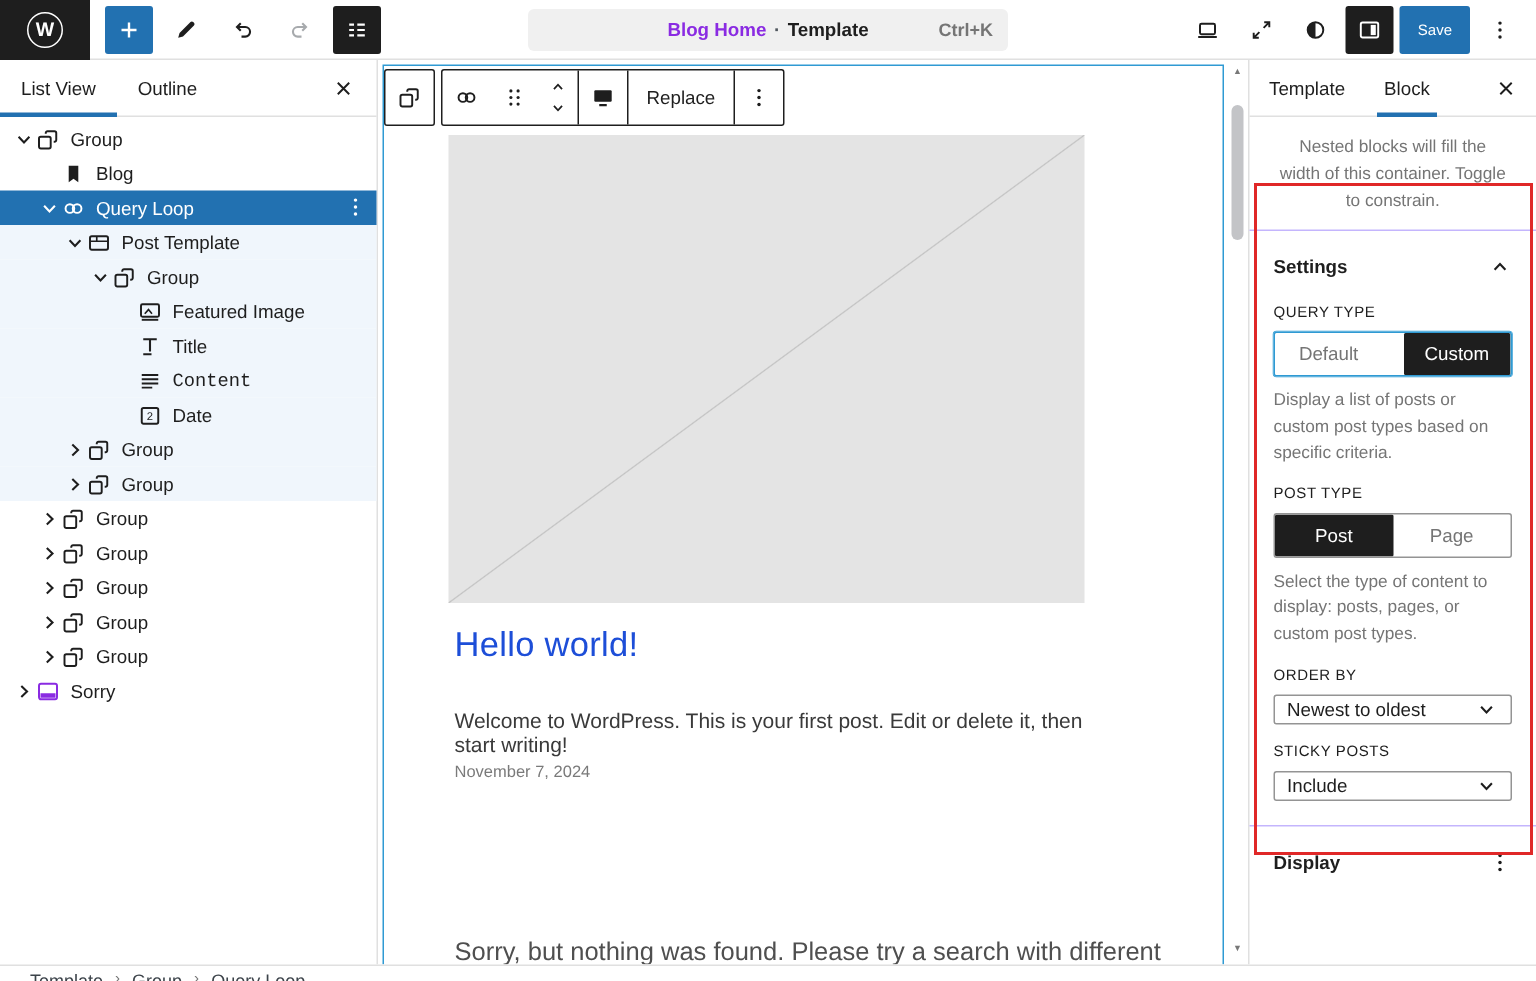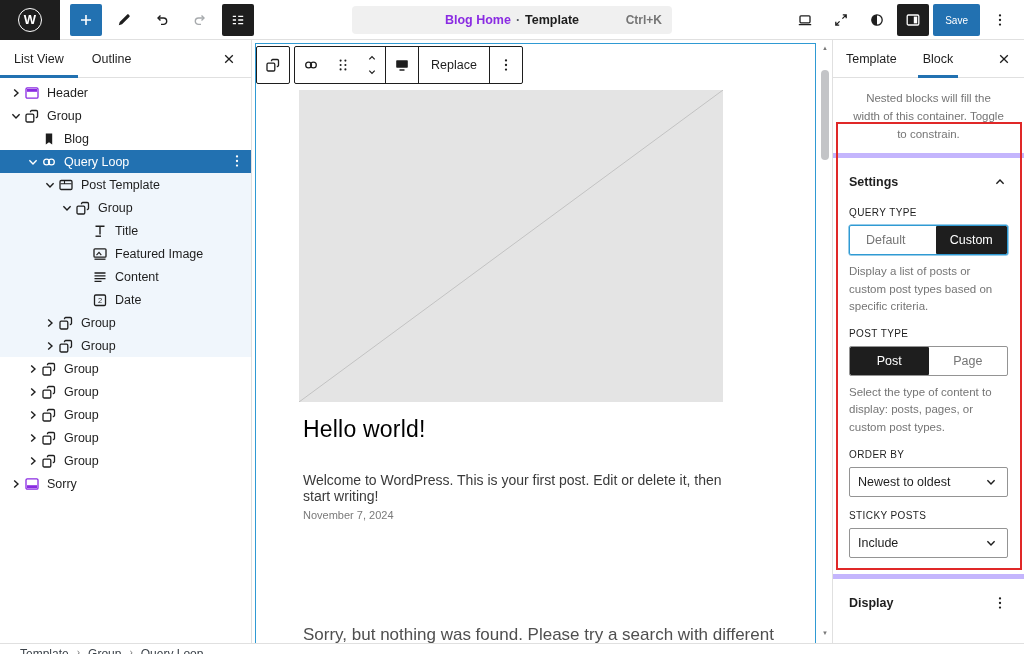--- a/index.html
+++ b/index.html
@@ -53,47 +53,47 @@
   .sel-outline2 { position:absolute; left:3px; top:3px; width:561px; height:700px; border:1.5px solid #2f9ad3; pointer-events:none; }
   .block-toolbar { position:absolute; left:4px; top:6px; display:flex; gap:4px; z-index:10; }
   .bt-box { background:#fff; border:1px solid #1e1e1e; border-radius:2px; height:38px; display:flex; align-items:center; }
   .bt-box .bt-btn { height:36px; min-width:32px; padding:0 5px; display:flex; align-items:center; justify-content:center; color:#1e1e1e; }
   .bt-sep { width:1px; height:36px; background:#1e1e1e; }
   .bt-movers { display:flex; flex-direction:column; justify-content:center; height:36px; width:26px; }
   .bt-movers span { height:14px; display:flex; align-items:center; justify-content:center; }
   .bt-replace { font-size:12.5px; padding:0 12px; height:36px; display:flex; align-items:center; }
   .img-placeholder { position:absolute; left:47px; top:50px; width:424px; height:312px; background:#e4e4e4;
       background-image:linear-gradient(to bottom right, rgba(0,0,0,0) calc(50% - 0.8px), #c2c2c2 50%, rgba(0,0,0,0) calc(50% + 0.8px)); }
-  .post-title { position:absolute; left:51px; top:376px; font-size:23px; font-weight:400; color:#000000; letter-spacing:0.2px; }
+  .post-title { position:absolute; left:51px; top:376px; font-size:23px; font-weight:400; color:#1d4ed8; letter-spacing:0.2px; }
   .post-content { position:absolute; left:51px; top:432px; width:420px; font-size:14px; color:#3a3a3a; }
   .post-date { position:absolute; left:51px; top:469px; font-size:11px; color:#7a7a7a; }
   .no-results { position:absolute; left:51px; top:585px; width:480px; font-size:17px; color:#4f4f4f; }
   .canvas-scrollbar { position:absolute; right:1px; top:0; width:12px; height:603px; }
   .sb-arrow { position:absolute; left:0; width:12px; height:12px; display:flex; align-items:center; justify-content:center;
               font-size:6px; color:#787878; }
   .sb-thumb { position:absolute; left:2px; top:30px; width:8px; height:90px; background:#c3c4c7; border-radius:4px; }
 
   
   .right-sidebar { position:absolute; top:40px; left:832px; width:192px; height:603px; background:#fff;
                    border-left:1px solid #e0e0e0; font-size:12.5px; }
   .rs-tabs { height:38px; border-bottom:1px solid #e0e0e0; display:flex; align-items:stretch; position:relative; }
   .rs-tab { padding:0 13px; font-size:12.5px; font-weight:500; position:relative; color:#1e1e1e; }
   .rs-tab.active::after { content:""; position:absolute; left:8px; right:8px; bottom:-1px; height:3px; background:#2271b1; }
   .rs-close { position:absolute; right:4px; top:3px; width:32px; height:32px; display:flex; align-items:center; justify-content:center; }
   .rs-help { padding:12px 20px 10px; color:#757575; font-size:11.5px; line-height:1.55; text-align:center; }
-  .panel { border-top:5px solid #c4b5fd; padding:12px 16px 16px; }
+  .panel { border-top:1px solid #c4b5fd; padding:12px 16px 16px; }
   .panel-head { display:flex; align-items:center; justify-content:space-between; height:24px; }
   .panel-title { font-size:12.5px; font-weight:600; }
   .field-label { font-size:10px; font-weight:500; letter-spacing:0.4px; margin:13px 0 7px; color:#1e1e1e; }
   .toggle-group { display:flex; height:30px; border:1px solid #949494; border-radius:2px; overflow:hidden; }
   .toggle-group.focus-ring { border:1.5px solid #2f9ad3; box-shadow:0 0 0 0.5px #2f9ad3;gap:14px; }
   .toggle-opt { flex:1; font-size:12.5px; color:#757575; display:flex; align-items:center; justify-content:center; }
   .toggle-opt.selected { background:#1e1e1e; color:#fff; border-radius:1px; }
   .field-desc { color:#757575; font-size:11.5px; line-height:1.5; margin-top:8px; }
-  .select-box { height:30px; border:1px solid #949494; border-radius:2px; display:flex; align-items:center;
+  .select-box { height:20px; border:1px solid #949494; border-radius:2px; display:flex; align-items:center;
                 padding:0 8px; justify-content:space-between; font-size:12.5px; color:#1e1e1e; cursor:pointer; }
 
   
   .annotation-box { position:absolute; left:836px; top:122px; width:186px; height:448px;
                     border:2.5px solid #e02828; z-index:40; pointer-events:none; }
   .breadcrumb-bar { position:absolute; left:0; top:643px; width:1024px; height:11px; background:#fff;
                     border-top:1px solid #e0e0e0; overflow:hidden; z-index:35; }
   .breadcrumb { display:flex; align-items:flex-start; gap:8px; padding:3px 0 0 20px; font-size:12px; color:#3c434a; }
   .bc-sep { color:#757575; font-size:10px; }
 </style>
@@ -205,34 +205,20 @@
             <svg viewBox="0 0 16 16">
               <path d="M4.2 4.2l7.6 7.6M11.8 4.2l-7.6 7.6" fill="none" stroke="currentColor" stroke-width="1.3"></path>
             </svg>
           </span>
         </button>
     </div>
     <div class="tree">
         <div class="tree-row" style="padding-left: 8px;">
           <span class="tree-chev">
             <svg viewBox="0 0 16 16">
-              <path d="M6.2 4.4 10 8l-3.8 3.6" fill="none" stroke="currentColor" stroke-width="1.4"></path>
-            </svg>
-          </span>
-          <span class="tree-ico purple" data-icon="header-icon">
-            <svg viewBox="0 0 16 16">
-              <rect x="2" y="2.8" width="12" height="10.4" rx="1.3" fill="none" stroke="currentColor" stroke-width="1.3"></rect>
-              <path d="M3 3.9h10v2.9H3z" fill="currentColor"></path>
-            </svg>
-          </span>
-          <span>Header</span>
-        </div>
-        <div class="tree-row" style="padding-left: 8px;">
-          <span class="tree-chev">
-            <svg viewBox="0 0 16 16">
               <path d="M4.4 6.2 8 10l3.6-3.8" fill="none" stroke="currentColor" stroke-width="1.4"></path>
             </svg>
           </span>
           <span class="tree-ico" data-icon="group-icon">
             <svg viewBox="0 0 16 16">
               <rect x="2" y="6.2" width="7.8" height="7.8" rx="1.2" fill="none" stroke="currentColor" stroke-width="1.3"></rect>
               <path d="M6.5 4.2v-.5a1.2 1.2 0 0 1 1.2-1.2h4.6a1.2 1.2 0 0 1 1.2 1.2v4.6a1.2 1.2 0 0 1-1.2 1.2h-.5" fill="none" stroke="currentColor" stroke-width="1.3"></path>
             </svg>
           </span>
           <span>Group</span>
@@ -290,40 +276,40 @@
           <span class="tree-ico" data-icon="group-icon">
             <svg viewBox="0 0 16 16">
               <rect x="2" y="6.2" width="7.8" height="7.8" rx="1.2" fill="none" stroke="currentColor" stroke-width="1.3"></rect>
               <path d="M6.5 4.2v-.5a1.2 1.2 0 0 1 1.2-1.2h4.6a1.2 1.2 0 0 1 1.2 1.2v4.6a1.2 1.2 0 0 1-1.2 1.2h-.5" fill="none" stroke="currentColor" stroke-width="1.3"></path>
             </svg>
           </span>
           <span>Group</span>
         </div>
         <div class="tree-row descendant" style="padding-left: 76px;">
           <span class="tree-chev"></span>
-          <span class="tree-ico" data-icon="title-icon">
-            <svg viewBox="0 0 16 16">
-              <path d="M3.5 3.2h9M8 3.2v8.2" fill="none" stroke="currentColor" stroke-width="1.4"></path>
-              <path d="M3.5 13.2h5.5" fill="none" stroke="currentColor" stroke-width="1.4"></path>
-            </svg>
-          </span>
-          <span>Title</span>
-        </div>
-        <div class="tree-row descendant" style="padding-left: 76px;">
-          <span class="tree-chev"></span>
           <span class="tree-ico" data-icon="image-icon">
             <svg viewBox="0 0 16 16">
               <rect x="2" y="2.8" width="12" height="8.4" rx="1" fill="none" stroke="currentColor" stroke-width="1.3"></rect>
               <path d="M4.5 9.2 7 6.4l2.3 2.8" fill="none" stroke="currentColor" stroke-width="1.1"></path>
               <path d="M2.5 13.2h11" fill="none" stroke="currentColor" stroke-width="1.3"></path>
             </svg>
           </span>
           <span>Featured Image</span>
         </div>
         <div class="tree-row descendant" style="padding-left: 76px;">
+          <span class="tree-chev"></span>
+          <span class="tree-ico" data-icon="title-icon">
+            <svg viewBox="0 0 16 16">
+              <path d="M3.5 3.2h9M8 3.2v8.2" fill="none" stroke="currentColor" stroke-width="1.4"></path>
+              <path d="M3.5 13.2h5.5" fill="none" stroke="currentColor" stroke-width="1.4"></path>
+            </svg>
+          </span>
+          <span>Title</span>
+        </div>
+        <div class="tree-row descendant" style="padding-left: 76px; font-family: Liberation Mono, monospace;">
           <span class="tree-chev"></span>
           <span class="tree-ico" data-icon="content-icon">
             <svg viewBox="0 0 16 16">
               <path d="M2.5 4h11M2.5 6.8h11M2.5 9.6h11M2.5 12.4h7" fill="none" stroke="currentColor" stroke-width="1.3"></path>
             </svg>
           </span>
           <span>Content</span>
         </div>
         <div class="tree-row descendant" style="padding-left: 76px;">
           <span class="tree-chev"></span>

